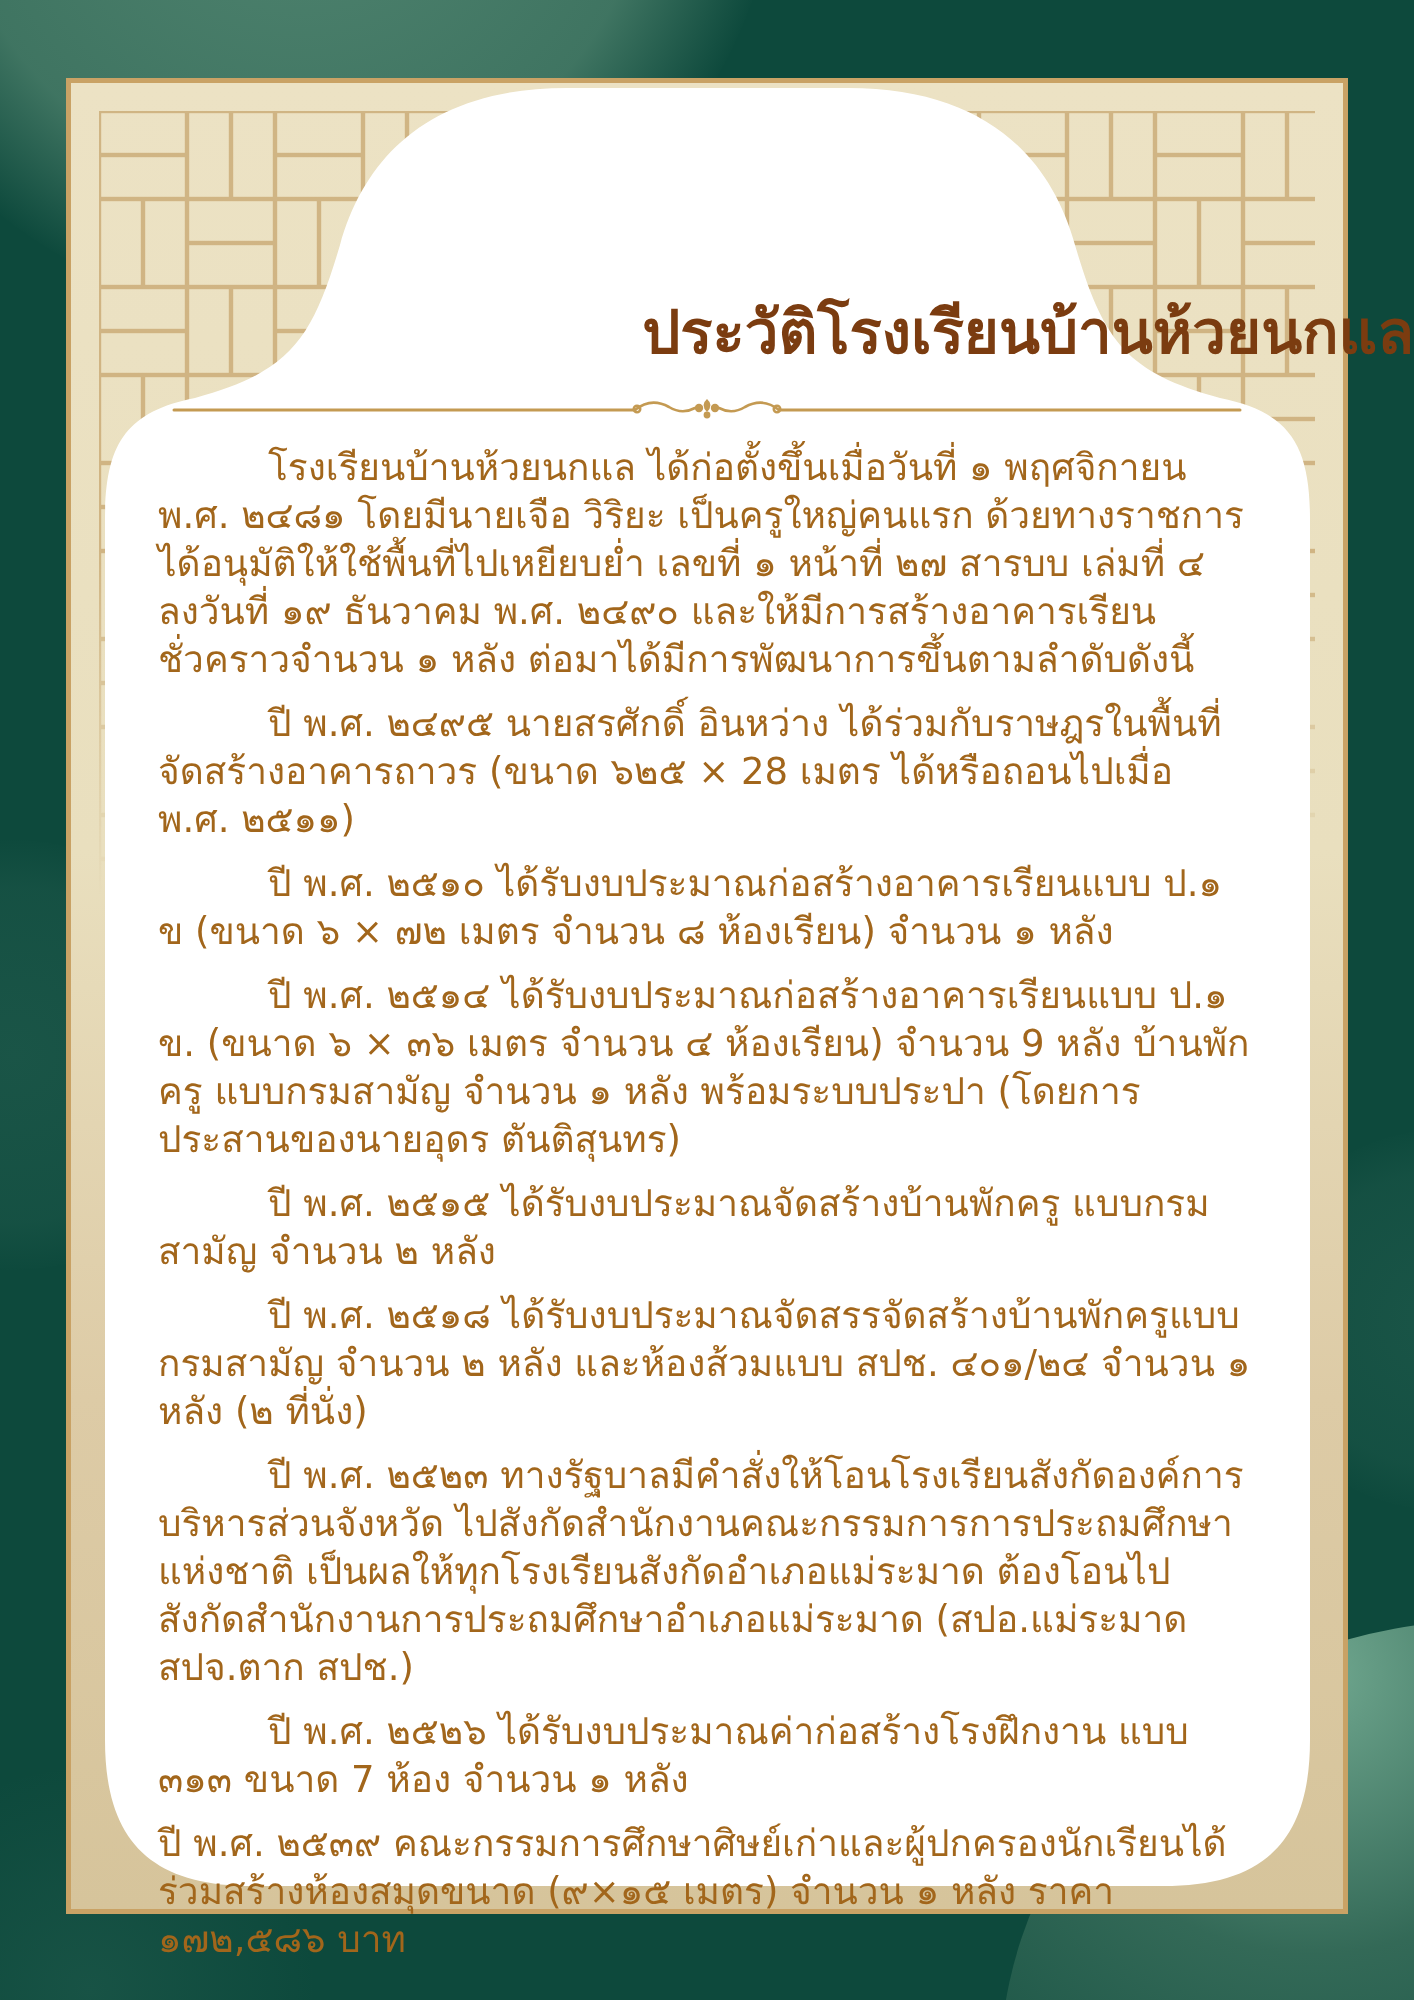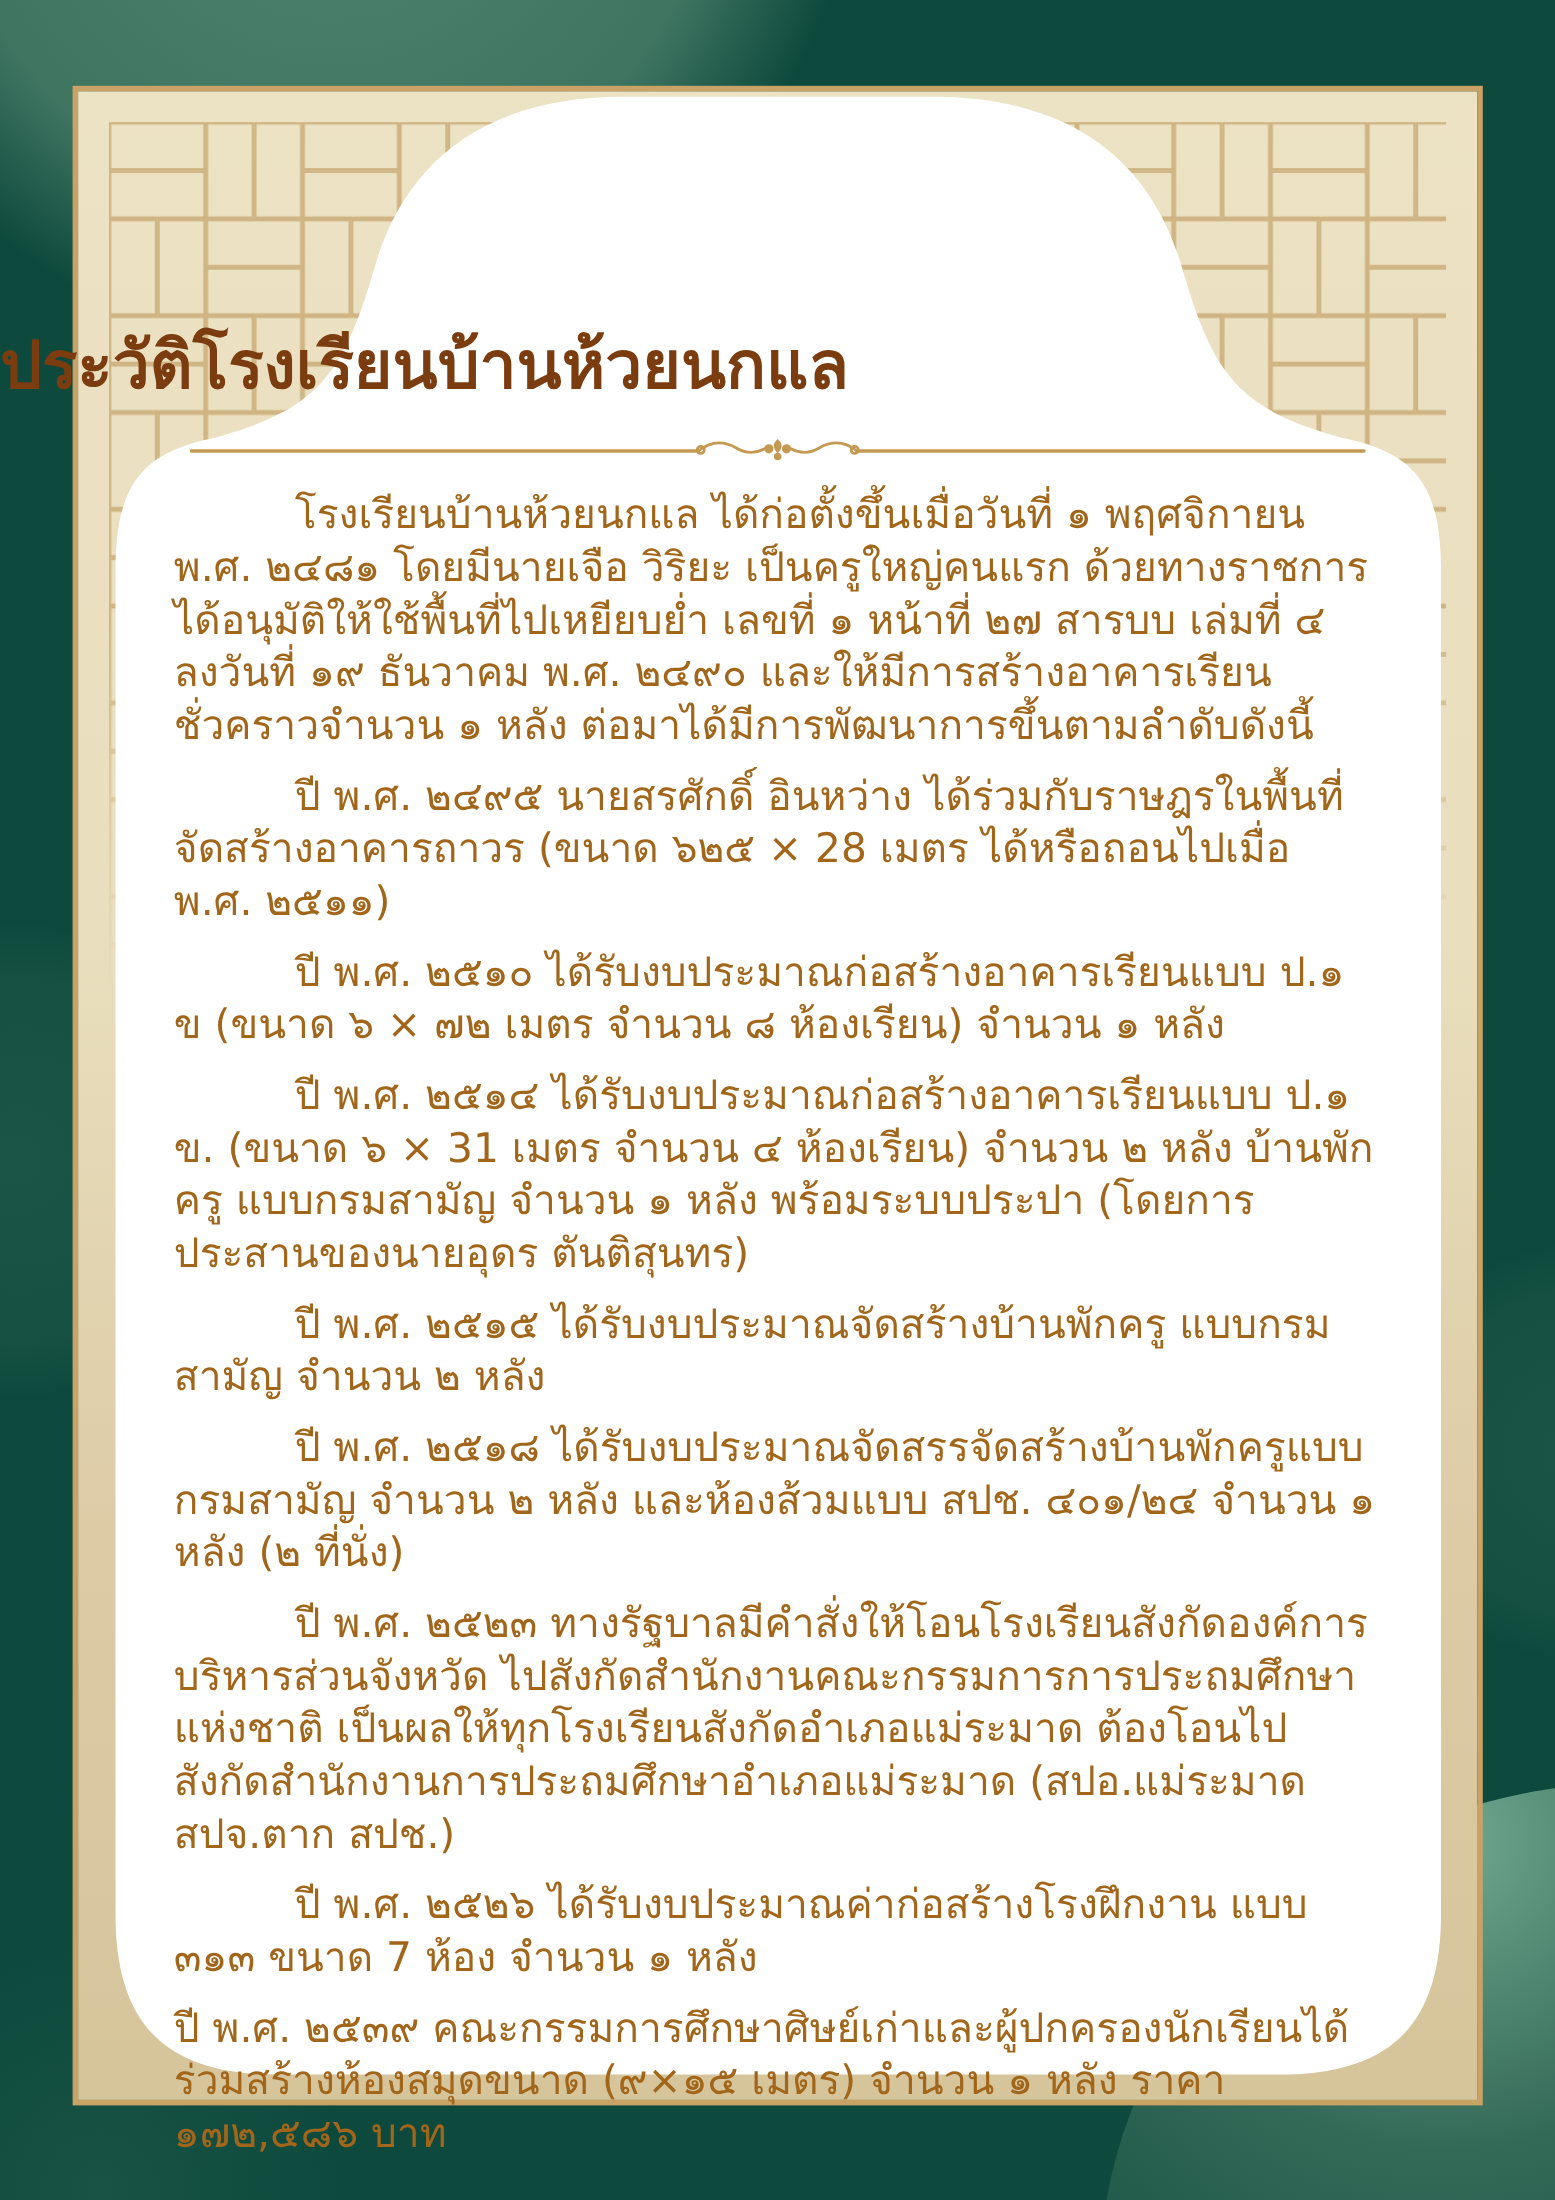--- a/index.html
+++ b/index.html
@@ -40,21 +40,21 @@
     position:absolute;left:28px;top:28px;right:28px;height:800px;
     -webkit-mask-image:linear-gradient(180deg,#000 0%,#000 55%,transparent 98%);
             mask-image:linear-gradient(180deg,#000 0%,#000 55%,transparent 98%);
   }
   .weave-wrap svg{display:block;width:100%;height:100%;}
   
   .plaque-svg{position:absolute;left:0;top:0;width:1414px;height:2000px;}
   
   .title{
     position:absolute;left:0;top:284px;width:1414px;
-    text-align:left;font-size:60px;font-weight:bold;color:#7b3c10;
+    text-align:right;font-size:60px;font-weight:bold;color:#7b3c10;
     letter-spacing:0px;
   }
   
   .divider{position:absolute;left:170px;top:390px;width:1074px;height:40px;}
   
   .body-text{
     position:absolute;left:142px;top:428px;width:1130px;
     font-size:37px;line-height:48px;color:#a2661b;text-align:left;
   }
   .body-text p{margin:16px;padding:0;}
@@ -126,19 +126,19 @@
       <circle cx="545" cy="18" r="4.2"></circle>
       <circle cx="537" cy="25" r="3.4"></circle>
     </g>
   </g>
 </svg>
 
 <div class="body-text">
     <p class="indent">โรงเรียนบ้านห้วยนกแล ได้ก่อตั้งขึ้นเมื่อวันที่ ๑ พฤศจิกายน พ.ศ. ๒๔๘๑ โดยมีนายเจือ วิริยะ เป็นครูใหญ่คนแรก ด้วยทางราชการได้อนุมัติให้ใช้พื้นที่ไปเหยียบย่ำ เลขที่ ๑ หน้าที่ ๒๗ สารบบ เล่มที่ ๔ ลงวันที่ ๑๙ ธันวาคม พ.ศ. ๒๔๙๐ และให้มีการสร้างอาคารเรียนชั่วคราวจำนวน ๑ หลัง ต่อมาได้มีการพัฒนาการขึ้นตามลำดับดังนี้</p>
     <p class="indent">ปี พ.ศ. ๒๔๙๕ นายสรศักดิ์ อินหว่าง ได้ร่วมกับราษฎรในพื้นที่จัดสร้างอาคารถาวร (ขนาด ๖๒๕ × 28 เมตร ได้หรือถอนไปเมื่อ พ.ศ. ๒๕๑๑)</p>
     <p class="indent">ปี พ.ศ. ๒๕๑๐ ได้รับงบประมาณก่อสร้างอาคารเรียนแบบ ป.๑ ข (ขนาด ๖ × ๗๒ เมตร จำนวน ๘ ห้องเรียน) จำนวน ๑ หลัง</p>
-    <p class="indent">ปี พ.ศ. ๒๕๑๔ ได้รับงบประมาณก่อสร้างอาคารเรียนแบบ ป.๑ ข. (ขนาด ๖ × 31 เมตร จำนวน ๔ ห้องเรียน) จำนวน ๒ หลัง บ้านพักครู แบบกรมสามัญ จำนวน ๑ หลัง พร้อมระบบประปา (โดยการประสานของนายอุดร ตันติสุนทร)</p>
+    <p class="indent">ปี พ.ศ. ๒๕๑๔ ได้รับงบประมาณก่อสร้างอาคารเรียนแบบ ป.๑ ข. (ขนาด ๖ × ๓๖ เมตร จำนวน ๔ ห้องเรียน) จำนวน 9 หลัง บ้านพักครู แบบกรมสามัญ จำนวน ๑ หลัง พร้อมระบบประปา (โดยการประสานของนายอุดร ตันติสุนทร)</p>
     <p class="indent">ปี พ.ศ. ๒๕๑๕ ได้รับงบประมาณจัดสร้างบ้านพักครู แบบกรมสามัญ จำนวน ๒ หลัง</p>
     <p class="indent">ปี พ.ศ. ๒๕๑๘ ได้รับงบประมาณจัดสรรจัดสร้างบ้านพักครูแบบกรมสามัญ จำนวน ๒ หลัง และห้องส้วมแบบ สปช. ๔๐๑/๒๔ จำนวน ๑ หลัง (๒ ที่นั่ง)</p>
     <p class="indent">ปี พ.ศ. ๒๕๒๓ ทางรัฐบาลมีคำสั่งให้โอนโรงเรียนสังกัดองค์การบริหารส่วนจังหวัด ไปสังกัดสำนักงานคณะกรรมการการประถมศึกษาแห่งชาติ เป็นผลให้ทุกโรงเรียนสังกัดอำเภอแม่ระมาด ต้องโอนไปสังกัดสำนักงานการประถมศึกษาอำเภอแม่ระมาด (สปอ.แม่ระมาด สปจ.ตาก สปช.)</p>
     <p class="indent">ปี พ.ศ. ๒๕๒๖ ได้รับงบประมาณค่าก่อสร้างโรงฝึกงาน แบบ ๓๑๓ ขนาด 7 ห้อง จำนวน ๑ หลัง</p>
     <p class="">ปี พ.ศ. ๒๕๓๙ คณะกรรมการศึกษาศิษย์เก่าและผู้ปกครองนักเรียนได้ร่วมสร้างห้องสมุดขนาด (๙×๑๕ เมตร) จำนวน ๑ หลัง ราคา ๑๗๒,๕๘๖ บาท</p>
   </div>
 
 </body></html>

